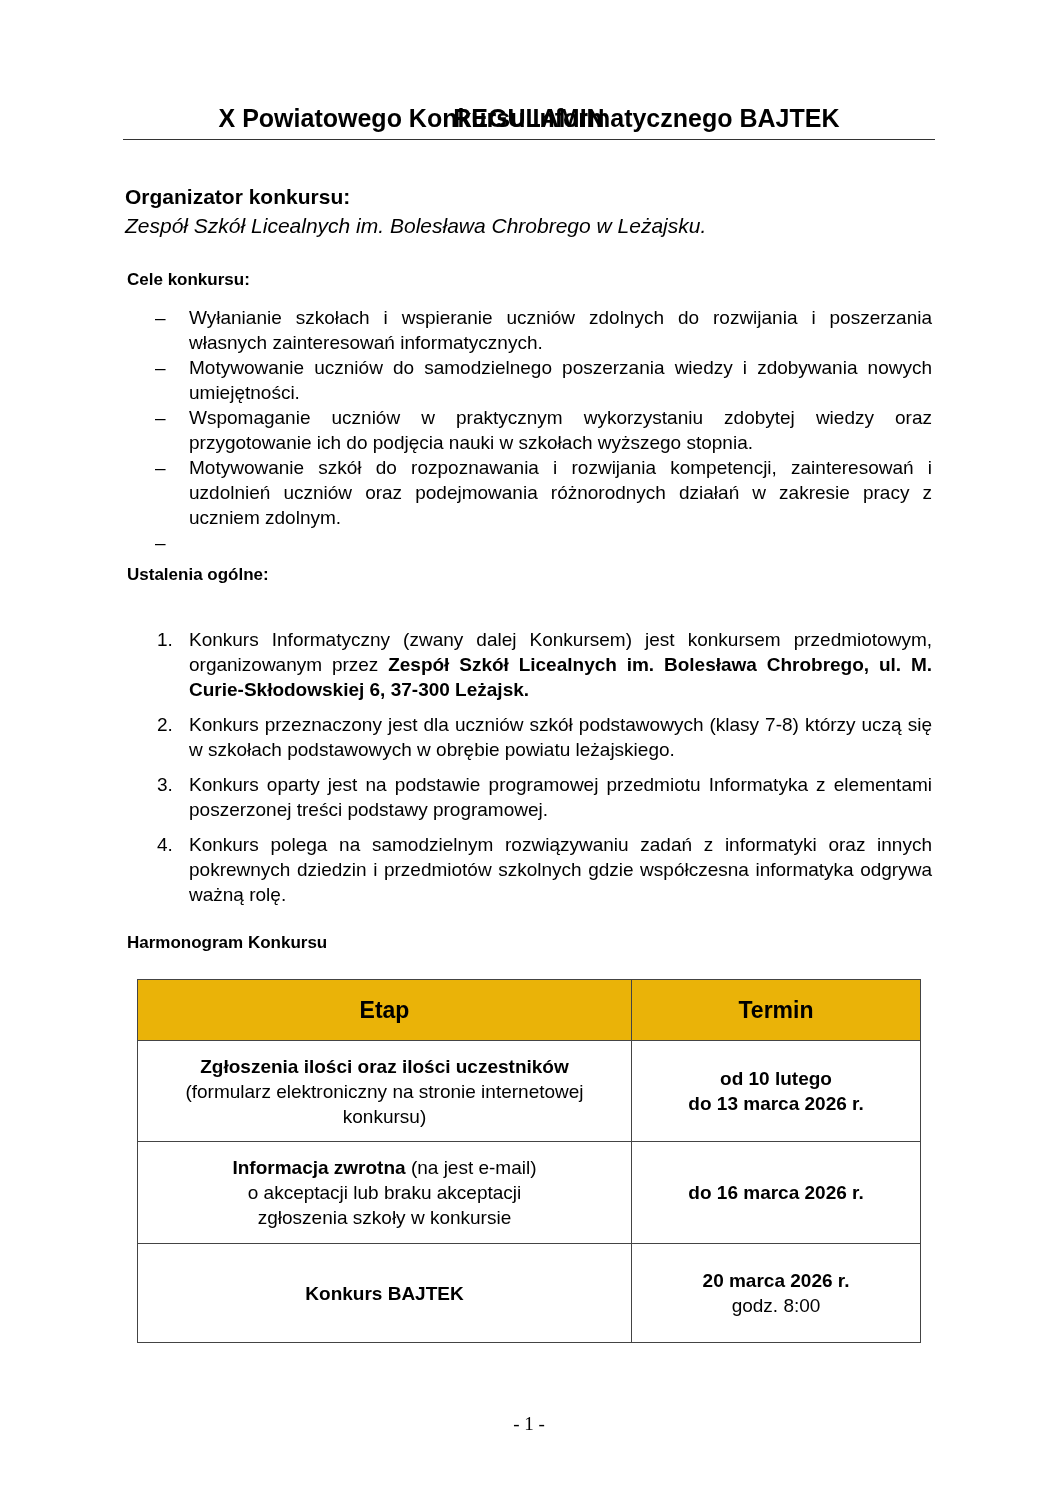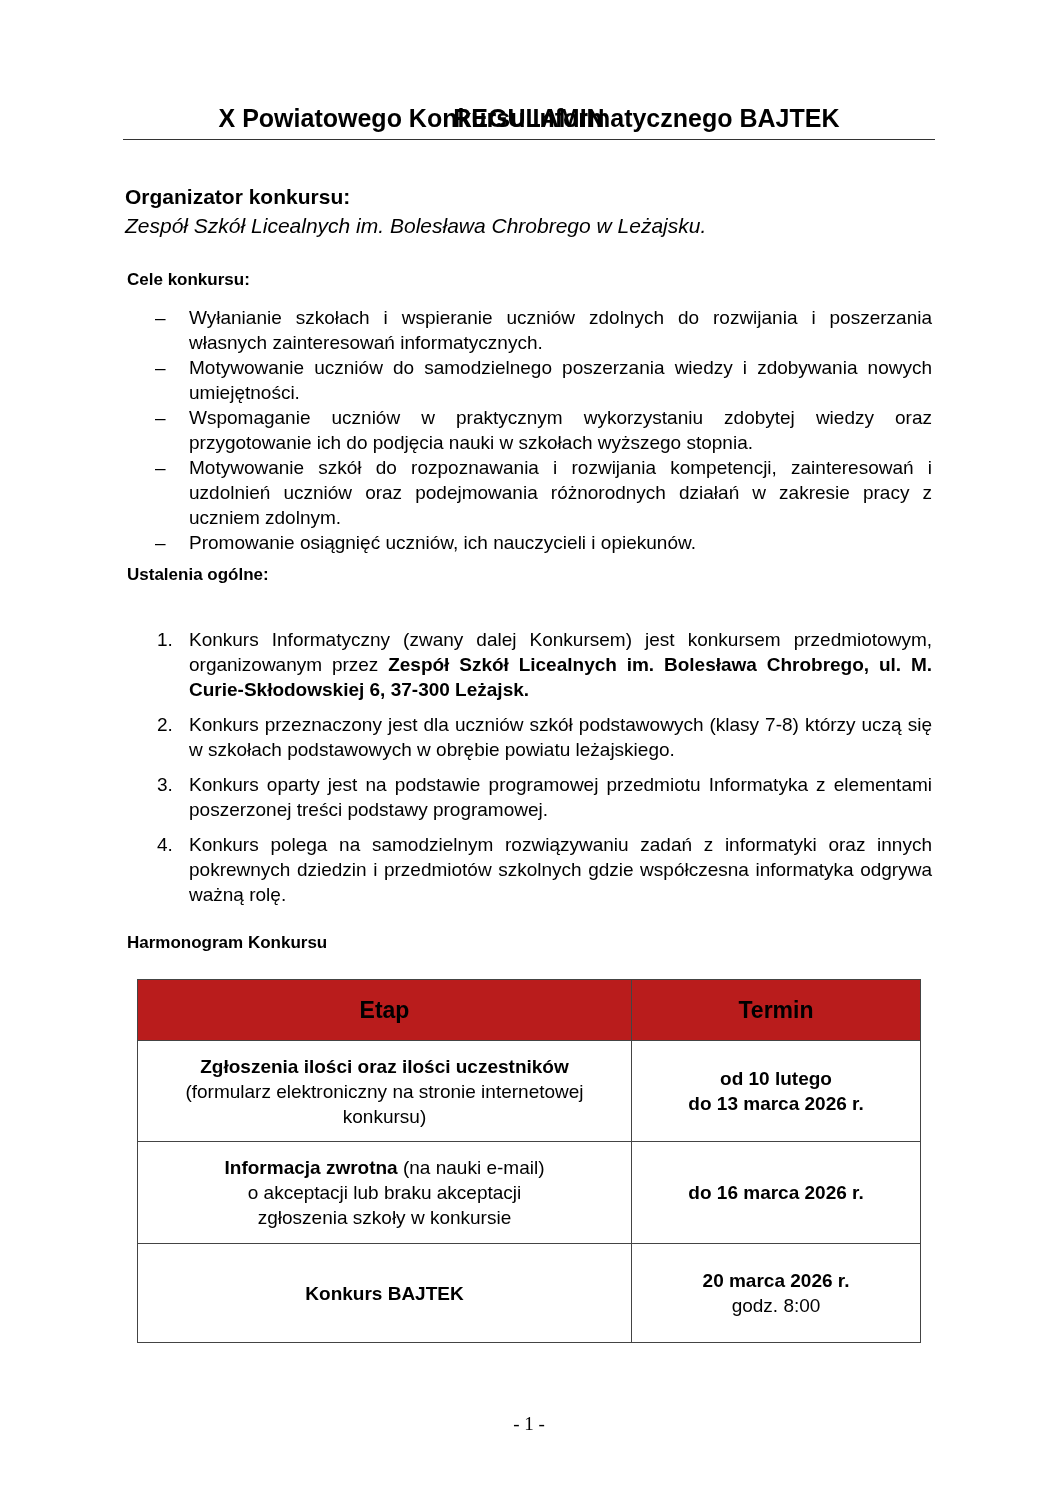--- a/index.html
+++ b/index.html
@@ -18,21 +18,21 @@
     .body-text { font-size: 19px; line-height: 25px; text-align: justify; }
     ul.goals { position: absolute; left: 155px; top: 305px; width: 777px; margin: 0; padding: 0; list-style: none; }
     ul.goals li { position: relative; padding-left: 34px; }
     ul.goals li .dash { position: absolute; left: 0; top: 0; }
     ol.rules { position: absolute; left: 155px; top: 627px; width: 777px; margin: 0; padding: 0; list-style: none; }
     ol.rules li { position: relative; padding-left: 34px; margin-bottom: 10px; }
     ol.rules li .num { position: absolute; left: 2px; top: 0; }
     .b { font-weight: bold; }
     table.harm { position: absolute; left: 137px; top: 979px; width: 784px; border-collapse: collapse; }
     table.harm td, table.harm th { border: 1.5px solid #444; text-align: center; vertical-align: middle; font-size: 19px; line-height: 25px; padding: 0; }
-    table.harm th { background: #b91c1c; font-size: 23px; height: 60px; }
+    table.harm th { background: #eab308; font-size: 23px; height: 60px; }
     table.harm th.c1, table.harm td.c1 { width: 493px; }
     .r1 td { height: 100px; }
     .r2 td { height: 101px; }
     .r3 td { height: 98px; }
     .page-num { position: absolute; left: 0; width: 1058px; top: 1413px; text-align: center;
                 font-family: "Liberation Serif", serif; font-size: 19px; }
   </style>
 </head>
 <body>
 
@@ -42,21 +42,21 @@
 
 <div class="h-org">Organizator konkursu:</div>
 <div class="org-name">Zespół Szkół Licealnych im. Bolesława Chrobrego w Leżajsku.</div>
 
 <div class="h2" id="h-cele">Cele konkursu:</div>
 <ul class="goals body-text">
   <li><span class="dash">–</span><span>Wyłanianie szkołach i wspieranie uczniów zdolnych do rozwijania i poszerzania własnych zainteresowań informatycznych.</span></li>
   <li><span class="dash">–</span><span>Motywowanie uczniów do samodzielnego poszerzania wiedzy i zdobywania nowych umiejętności.</span></li>
   <li><span class="dash">–</span><span>Wspomaganie uczniów w praktycznym wykorzystaniu zdobytej wiedzy oraz przygotowanie ich do podjęcia nauki w szkołach wyższego stopnia.</span></li>
   <li><span class="dash">–</span><span>Motywowanie szkół do rozpoznawania i rozwijania kompetencji, zainteresowań i uzdolnień uczniów oraz podejmowania różnorodnych działań w zakresie pracy z uczniem zdolnym.</span></li>
-  <li><span class="dash">–</span><span>Promowanie osiągnięć uczniów, ich nauczycieli i opiekunów.</span></li>
+  <li><span class="dash">–</span></li>
 </ul>
 
 <div class="h2" id="h-ustal">Ustalenia ogólne:</div>
 <ol class="rules body-text">
   <li><span class="num">1.</span><span>Konkurs Informatyczny (zwany dalej Konkursem) jest konkursem przedmiotowym, organizowanym przez </span><span class="b">Zespół Szkół Licealnych im. Bolesława Chrobrego, ul. M. Curie-Skłodowskiej 6, 37-300 Leżajsk.</span></li>
   <li><span class="num">2.</span><span>Konkurs przeznaczony jest dla uczniów szkół podstawowych (klasy 7-8) którzy uczą się w szkołach podstawowych w obrębie powiatu leżajskiego.</span></li>
   <li><span class="num">3.</span><span>Konkurs oparty jest na podstawie programowej przedmiotu Informatyka z elementami poszerzonej treści podstawy programowej.</span></li>
   <li><span class="num">4.</span><span>Konkurs polega na samodzielnym rozwiązywaniu zadań z informatyki oraz innych pokrewnych dziedzin i przedmiotów szkolnych gdzie współczesna informatyka odgrywa ważną rolę.</span></li>
 </ol>
 
@@ -72,21 +72,21 @@
       <div class="b">Zgłoszenia ilości oraz ilości uczestników</div>
       <div style="padding:0 20px;text-align:center;">(formularz elektroniczny na stronie internetowej konkursu)</div>
     </td>
     <td>
       <div class="b">od 10 lutego</div>
       <div class="b">do 13 marca 2026 r.</div>
     </td>
   </tr>
   <tr class="r2">
     <td class="c1">
-      <div><span class="b">Informacja zwrotna</span><span> (na nauki e-mail)</span></div>
+      <div><span class="b">Informacja zwrotna</span><span> (na jest e-mail)</span></div>
       <div>o akceptacji lub braku akceptacji</div>
       <div>zgłoszenia szkoły w konkursie</div>
     </td>
     <td>
       <div class="b">do 16 marca 2026 r.</div>
     </td>
   </tr>
   <tr class="r3">
     <td class="c1">
       <div class="b">Konkurs BAJTEK</div>

